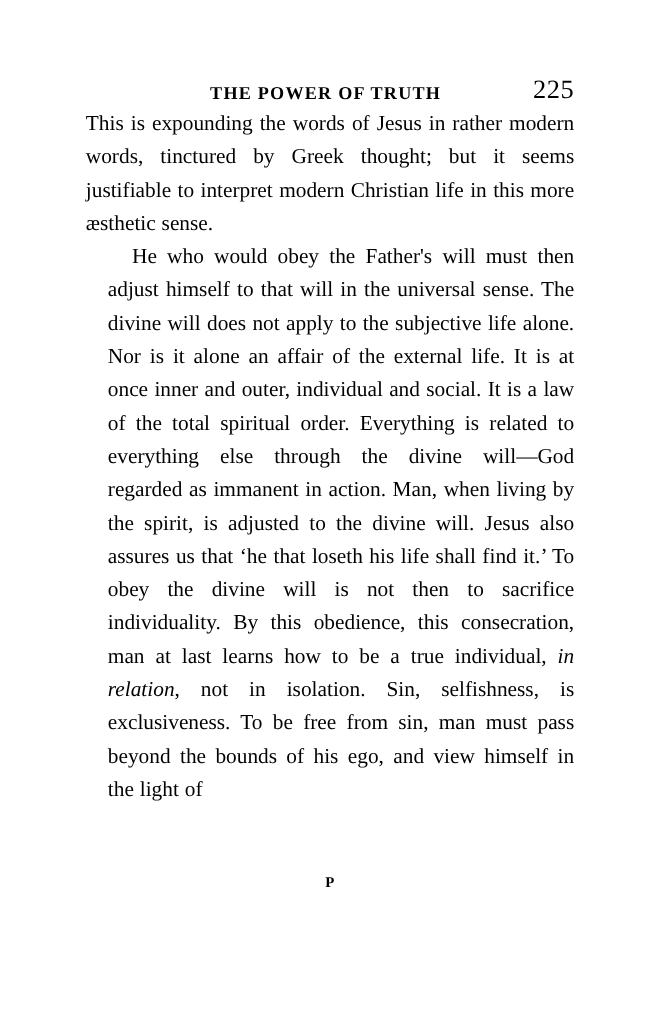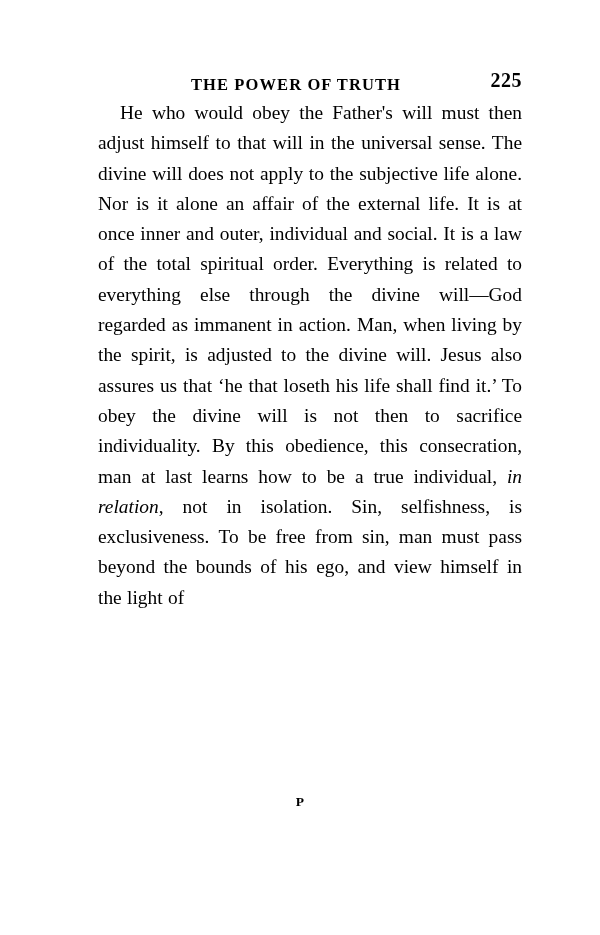--- a/index.html
+++ b/index.html
@@ -41,22 +41,22 @@
     font-weight: bold;
     text-transform: uppercase;
     white-space: nowrap;
     margin-left: -8px;
   }
   .page-number {
     position: absolute;
     right: 0;
     top: -3px;
     font-family: "Liberation Serif", serif;
-    font-size: 20px;
-    font-weight: bold;
+    font-size: 24px;
+    font-weight: normal;
     letter-spacing: 0.5px;
   }
   p.body-par {
     margin: 0;
     font-size: 19.4px;
     line-height: 30.3px;
     text-align: justify;
     text-justify: inter-word;
     word-spacing: 0.5px;
     hyphens: none;
@@ -83,20 +83,21 @@
 <body>
 
 <div class="page">
   <div class="content">
 
     <div class="header-row">
       <div class="running-head">THE POWER OF TRUTH</div>
       <div class="page-number">225</div>
     </div>
 
+    <p class="body-par">This is expounding the words of Jesus in rather modern words, tinctured by Greek thought; but it seems justifiable to interpret modern Christian life in this more æsthetic sense.</p>
 
     <p class="body-par indent">
       <span>He who would obey the Father's will must then adjust himself to that will in the universal sense.   The divine will does not apply to the subjective life alone.   Nor is it alone an affair of the external life.   It is at once inner and outer, individual and social.   It is a law of the total spiritual order.   Everything is related to everything else through the divine will—God regarded as immanent in action.   Man, when living by the spirit, is adjusted to the divine will.   Jesus also assures us that ‘he that loseth his life shall find it.’  To obey the divine will is not then to sacrifice individuality.   By this obedience, this consecration, man at last learns how to be a true individual, </span><span class="italic">in relation</span><span>, not in isolation. Sin, selfishness, is exclusiveness.   To be free from sin, man must pass beyond the bounds of his ego, and view himself in the light of</span>
     </p>
 
     <div class="signature">P</div>
 
   </div>
 </div>
 

